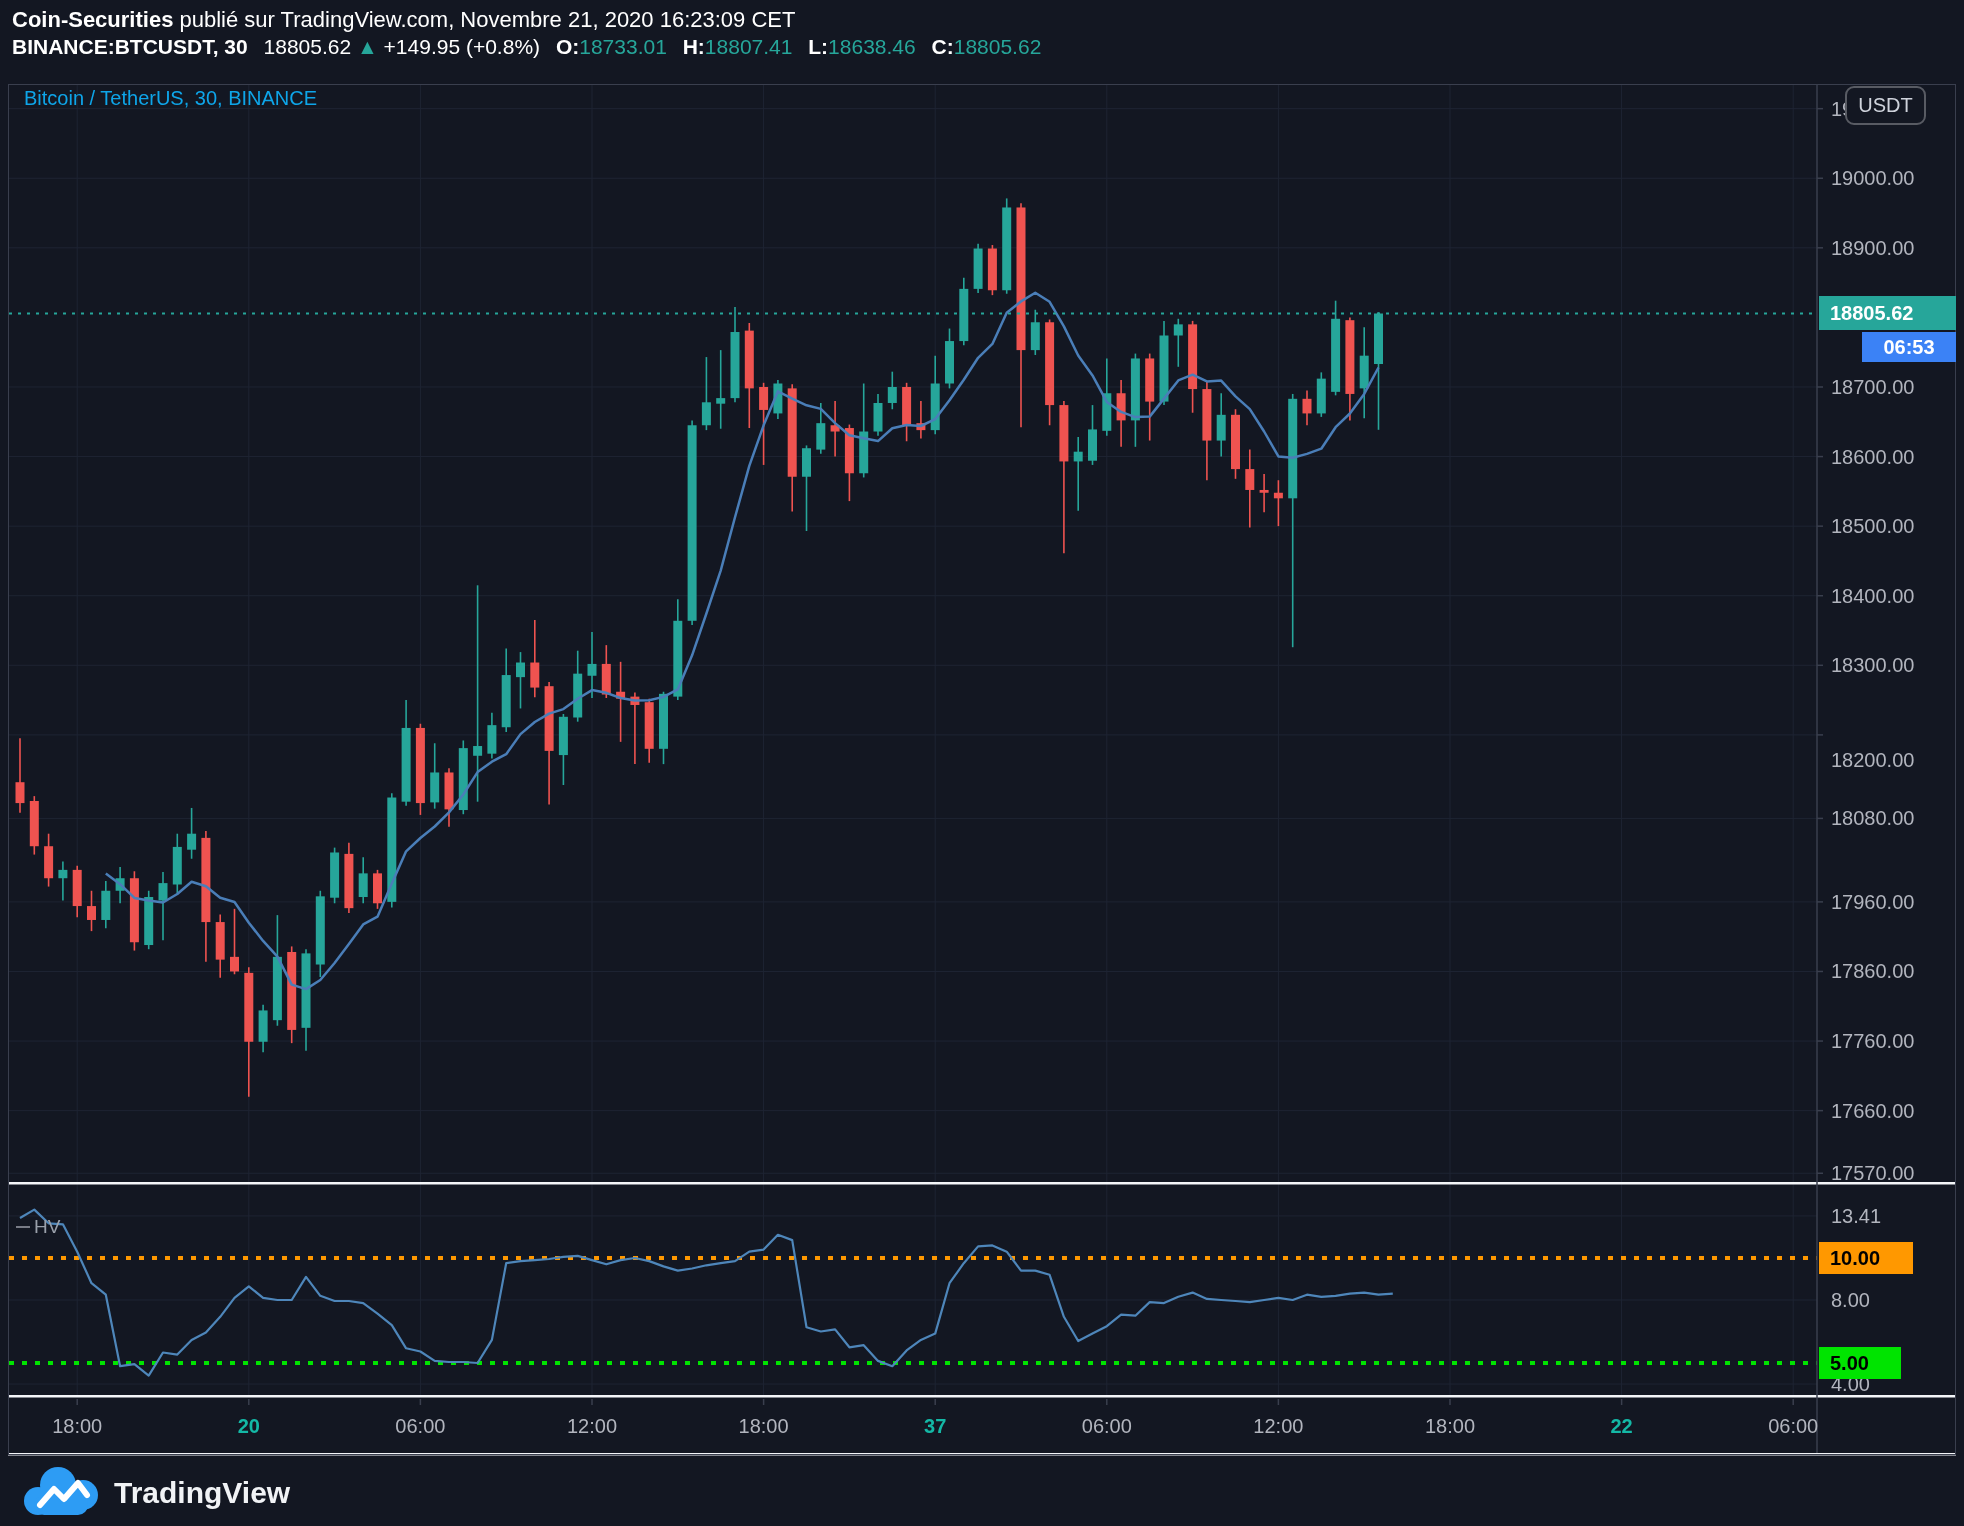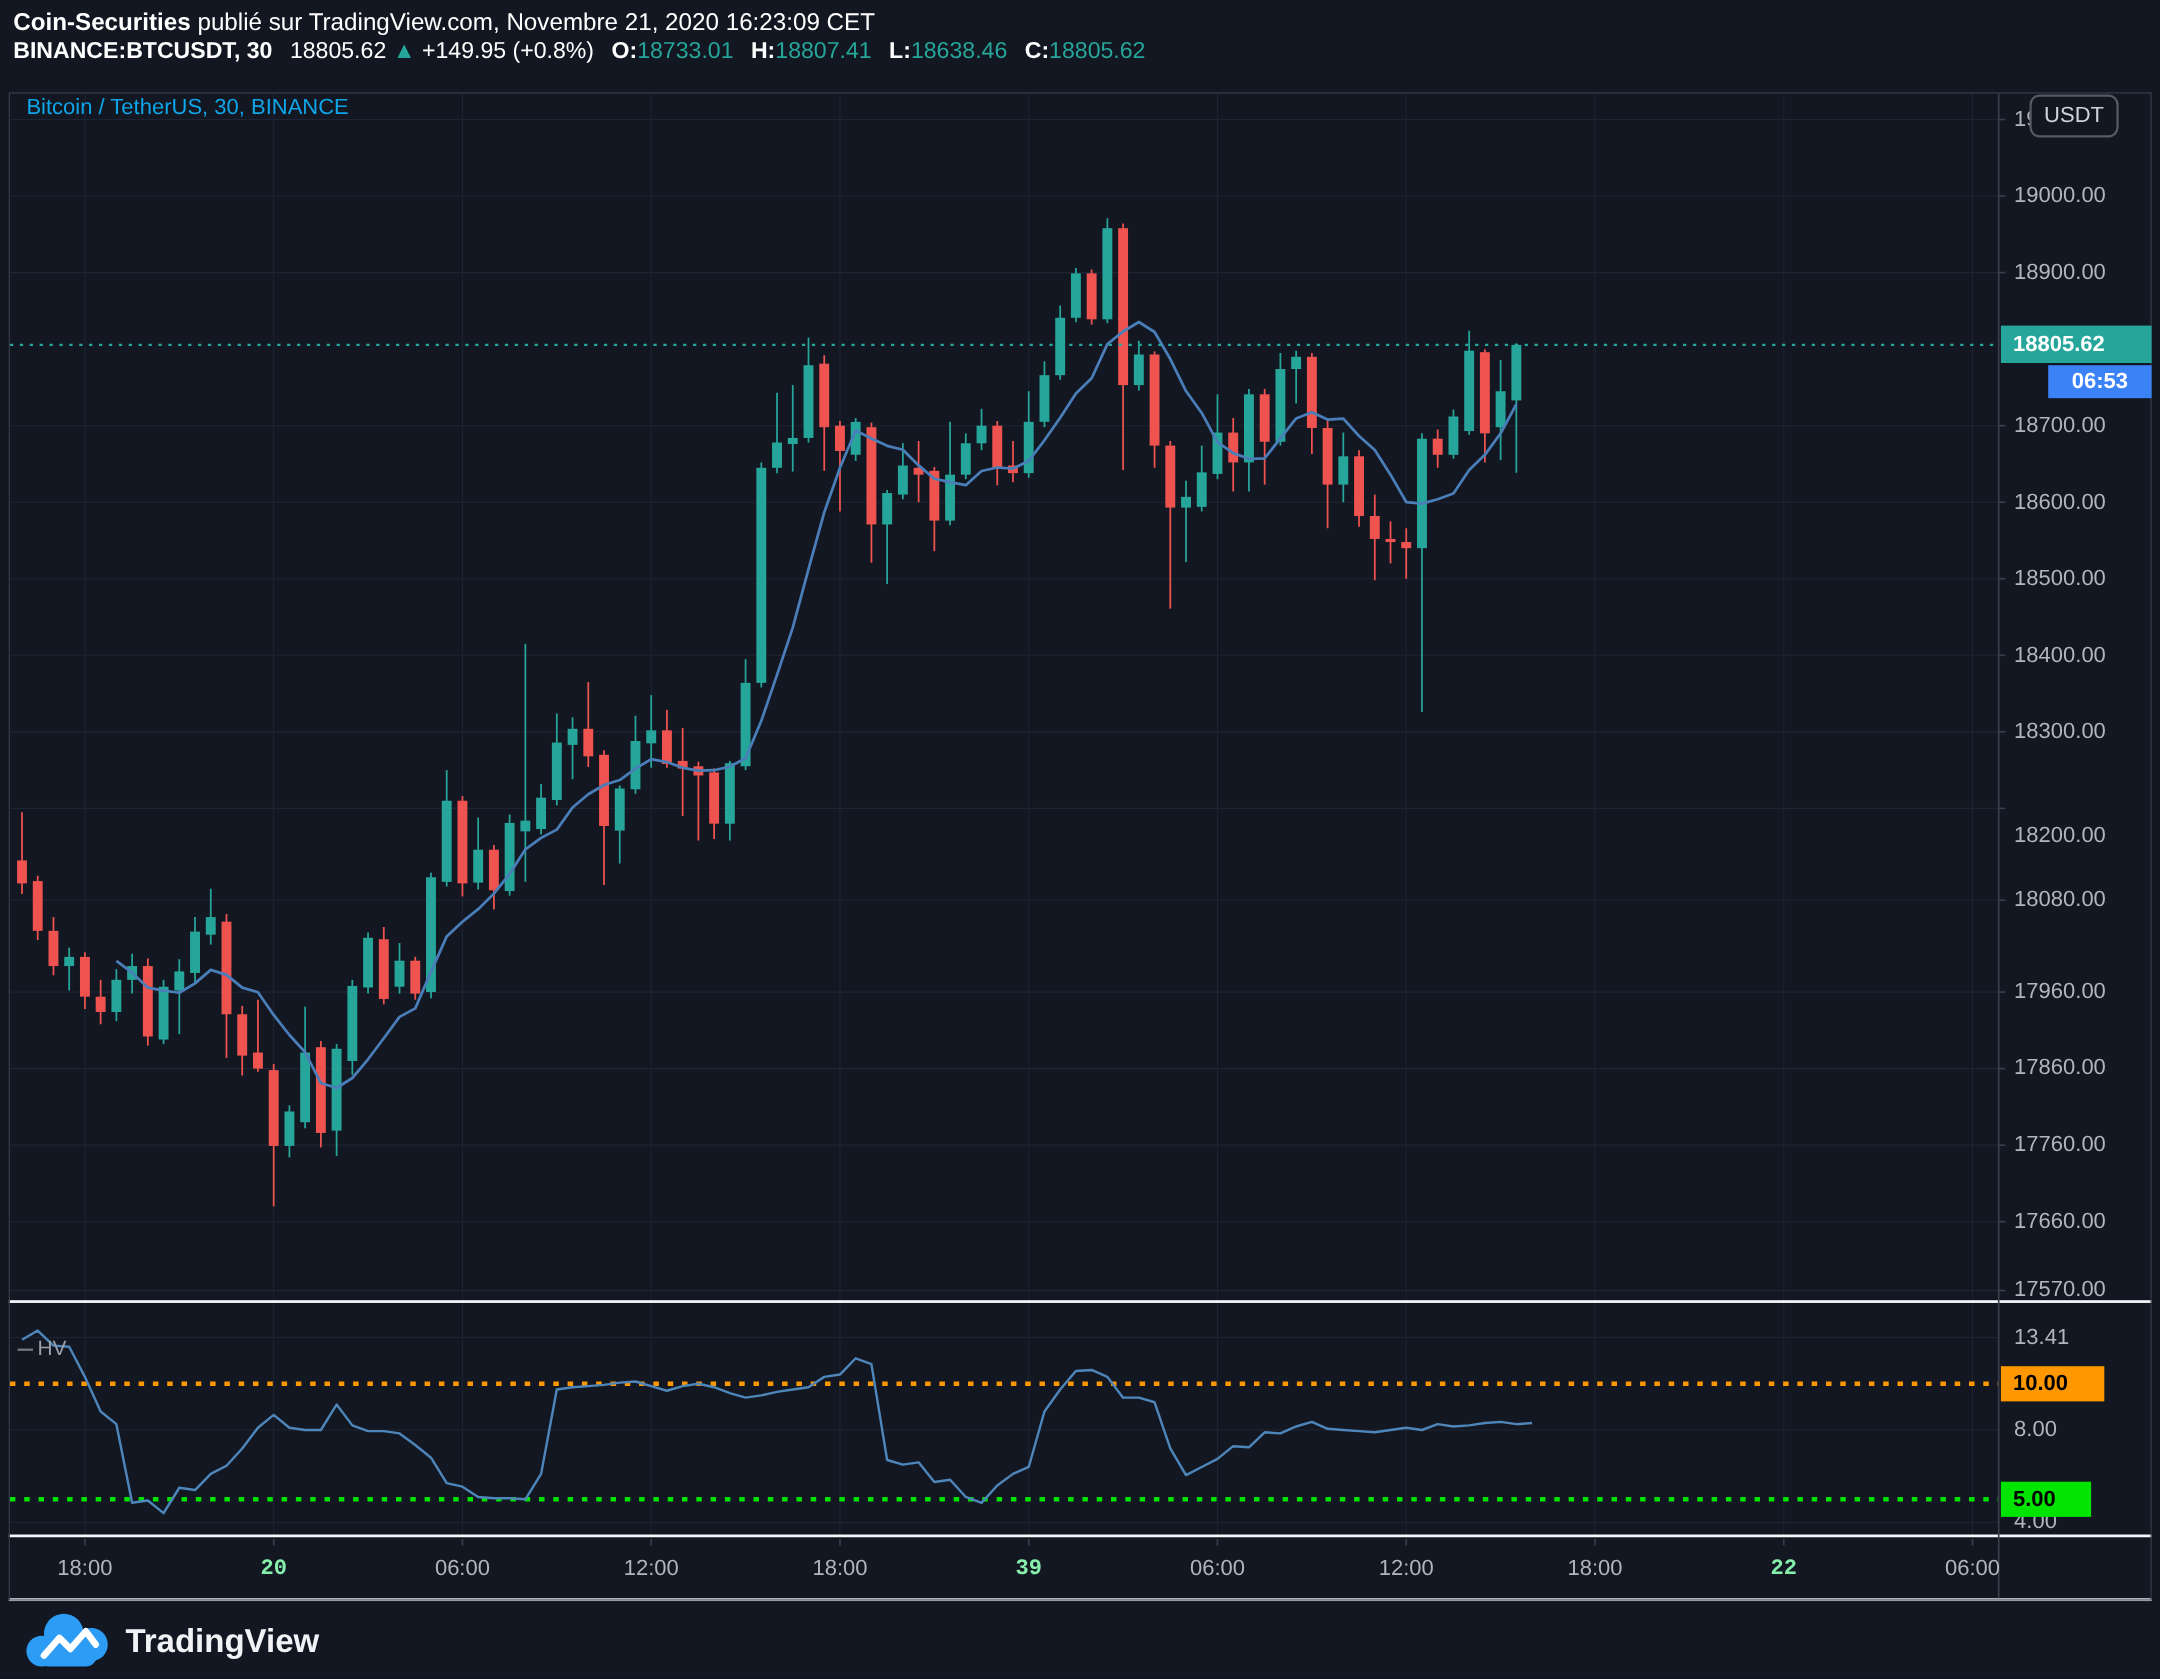--- a/index.html
+++ b/index.html
@@ -7,21 +7,21 @@
          font-family:"Liberation Sans",sans-serif;-webkit-font-smoothing:antialiased;}
   .hline1{position:absolute;left:12px;top:7px;font-size:22px;color:#ffffff;white-space:nowrap;}
   .hline2{position:absolute;left:12px;top:35px;font-size:21px;color:#ffffff;white-space:nowrap;}
   .b{font-weight:bold;}
   .teal{color:#26a69a;}
   .sp{margin-left:10px;}
   #plot{position:absolute;left:0;top:0;}
   #overlay{position:absolute;left:0;top:0;width:100%;height:100%;pointer-events:none;}
   .axlabel{position:absolute;transform:translateY(-50%);font-size:20px;color:#b2b5be;white-space:nowrap;}
   .tlabel{position:absolute;transform:translateX(-50%);font-size:20px;color:#b2b5be;white-space:nowrap;}
-  .tlabel.day{color:#86efac;font-weight:bold;font-family:Liberation Mono, monospace;}
+  .tlabel.day{color:#14b8a6;font-weight:bold;}
   .chart-title{position:absolute;left:24px;top:87px;font-size:20px;font-weight:500;color:#0ea5e9;}
   .price-tag{position:absolute;left:1819px;width:137px;height:34px;background:#26a69a;color:#fff;
              font-weight:bold;font-size:20px;line-height:34px;padding-left:11px;box-sizing:border-box;}
   .countdown{position:absolute;left:1862px;width:94px;height:30px;background:#3b82f6;color:#fff;
              font-weight:bold;font-size:20px;line-height:30px;text-align:center;}
   .guide-tag{position:absolute;height:32px;color:#000;font-weight:bold;font-size:20px;line-height:32px;
              padding-left:11px;box-sizing:border-box;}
   .usdt-btn{position:absolute;left:1845px;top:86px;width:81px;height:39px;background:#131722;
             border:2px solid #585b63;border-radius:9px;color:#cfd3dc;font-size:20px;
             font-family:"Liberation Sans",sans-serif;cursor:pointer;}
@@ -310,21 +310,21 @@
       <line x1="1817" y1="85" x2="1817" y2="1453" stroke="#3a3f4e" stroke-width="1.5"></line>
       <rect x="8.5" y="84.5" width="1947" height="1370" fill="none" stroke="#3a3f4e" stroke-width="1"></rect>
     </svg>
 
   <div id="overlay">
       <div class="tlabel" style="left: 77.2px; top: 1415px;">18:00</div>
       <div class="tlabel day" style="left: 248.8px; top: 1415px;">20</div>
       <div class="tlabel" style="left: 420.4px; top: 1415px;">06:00</div>
       <div class="tlabel" style="left: 592px; top: 1415px;">12:00</div>
       <div class="tlabel" style="left: 763.6px; top: 1415px;">18:00</div>
-      <div class="tlabel day" style="left: 935.2px; top: 1415px;">39</div>
+      <div class="tlabel day" style="left: 935.2px; top: 1415px;">37</div>
       <div class="tlabel" style="left: 1106.8px; top: 1415px;">06:00</div>
       <div class="tlabel" style="left: 1278.4px; top: 1415px;">12:00</div>
       <div class="tlabel" style="left: 1450px; top: 1415px;">18:00</div>
       <div class="tlabel day" style="left: 1621.6px; top: 1415px;">22</div>
       <div class="tlabel" style="left: 1793.2px; top: 1415px;">06:00</div>
       <div class="axlabel" style="left: 1831px; top: 108.658px;">19100.00</div>
       <div class="axlabel" style="left: 1831px; top: 178.24px;">19000.00</div>
       <div class="axlabel" style="left: 1831px; top: 247.821px;">18900.00</div>
       <div class="axlabel" style="left: 1831px; top: 386.985px;">18700.00</div>
       <div class="axlabel" style="left: 1831px; top: 456.567px;">18600.00</div>

